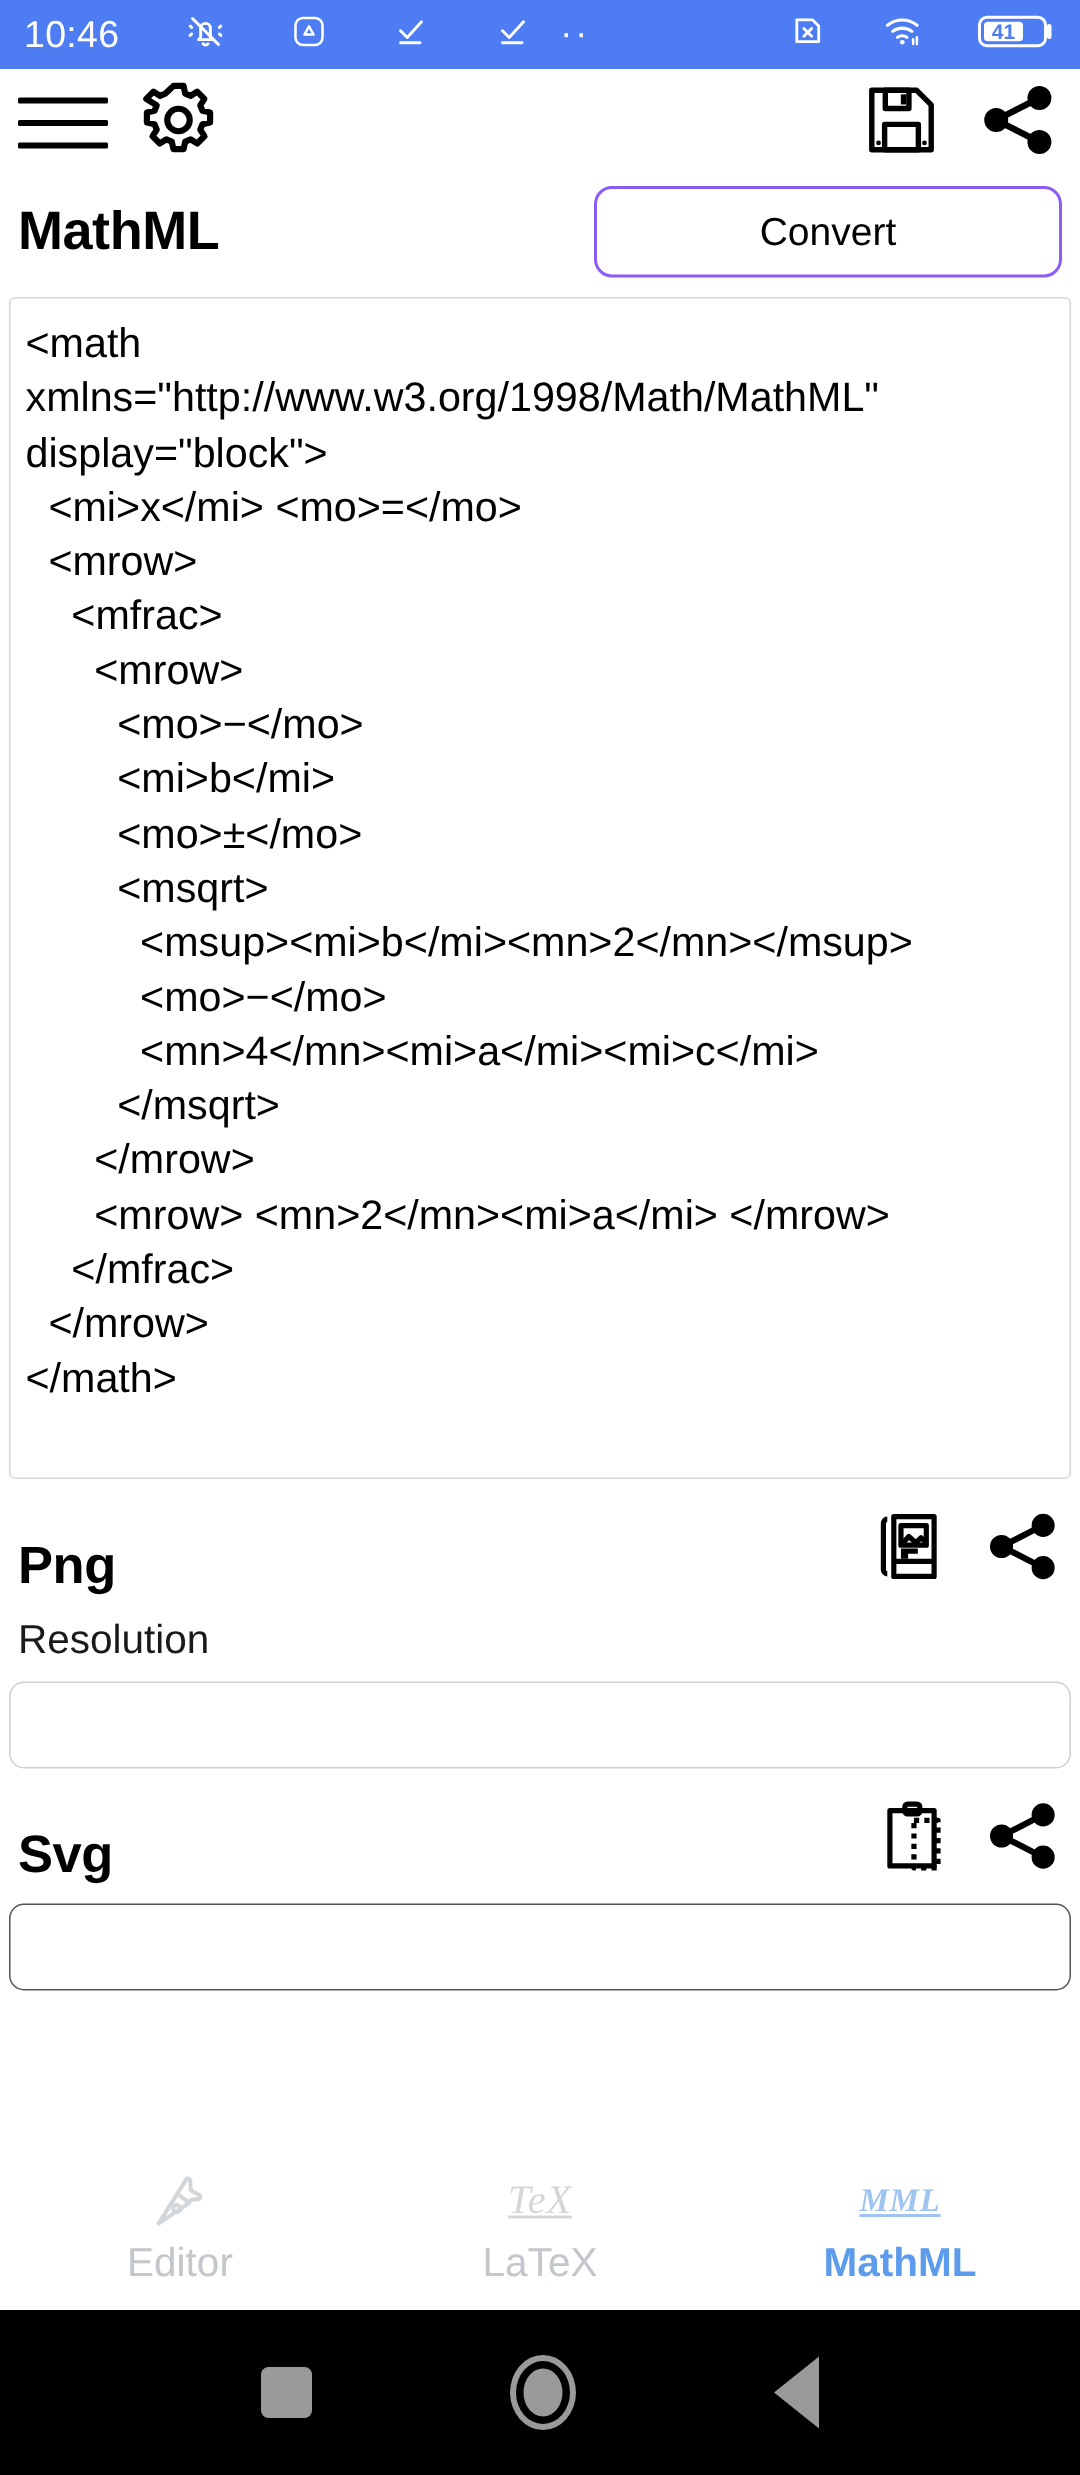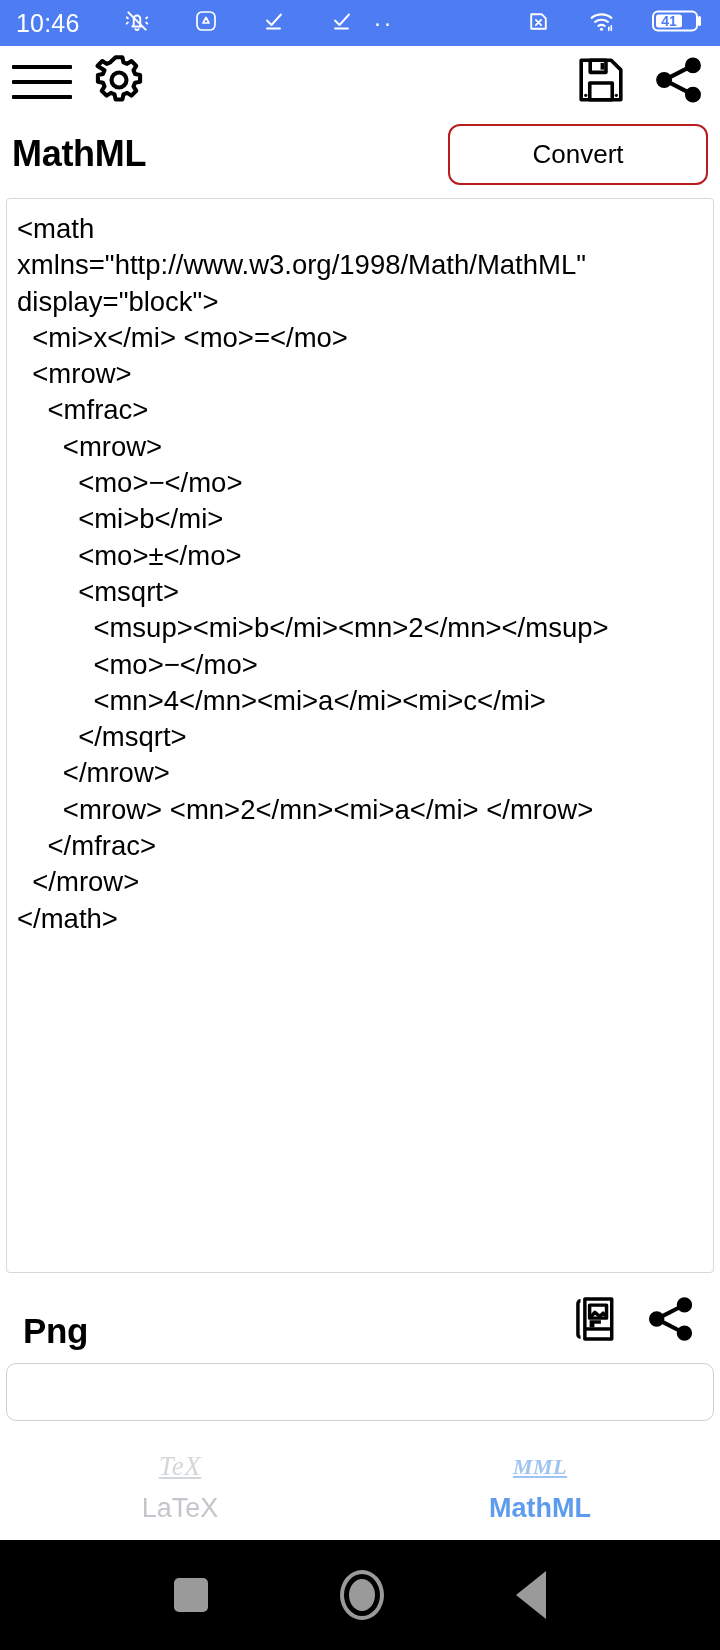--- a/index.html
+++ b/index.html
@@ -32,41 +32,41 @@
   .hamburger { width: 60px; height: 42px; display:flex; flex-direction:column; justify-content:space-between; padding: 4px 0;}
   .hamburger span { display:block; height: 4px; background:#000; border-radius:1px; }
 
   
   .titlerow {
     display: flex; align-items: center; padding: 0 12px;
     height: 68px; margin-top: 2px;
   }
   .page-title { font-size: 36px; font-weight: 700; color:#000; letter-spacing:-.3px; }
   .convert-btn {
-    margin-left: auto; border: 2px solid #b91c1c; border-radius: 12px;
+    margin-left: auto; border: 2px solid #8b5cf6; border-radius: 12px;
     background: #fff; color:#000; font-size: 26px;
-    padding: 13px 0; width: 260px; text-align:center;
+    padding: 13px 0; width: 312px; text-align:center;
     font-family: "Liberation Sans", sans-serif; cursor: pointer;
   }
 
   
   .code-box {
     margin: 10px 6px 0 6px; border: 1px solid #d8d8d8; border-radius: 4px;
-    height: 1075px; padding: 12px 10px 0 10px; background:#fff;
+    height: 788px; padding: 12px 10px 0 10px; background:#fff;
     overflow: hidden;
   }
   .code-text {
     font-family: "Liberation Sans", sans-serif;
     font-size: 27.5px; line-height: 36.3px; color:#000;
     white-space: pre-wrap; word-break: break-word;
   }
 
   
   .section-head {
-    display:flex; align-items:flex-end; padding: 0 23px; margin-top: 22px; height: 56px; text-align: right;
+    display:flex; align-items:flex-end; padding: 0 12px; margin-top: 22px; height: 56px; text-align: right;
   }
   .section-title { font-size: 35px; font-weight:700; color:#000; letter-spacing:-.3px; }
   .sh-icons { margin-left:auto; display:flex; align-items:center; gap: 22px; padding-bottom: 2px; }
 
   .field-label { font-size: 27px; color:#1a1a1a; padding: 0 12px; margin-top: 14px; display:block; }
   .field-box {
     margin: 12px 6px 0 6px; height: 58px; border:1px solid #cfcfcf; border-radius: 10px;
     background:#fff;
   }
   .field-box.dark { border-color:#555; }
@@ -255,31 +255,62 @@
         <svg width="52" height="52" viewBox="0 0 24 24" fill="none" stroke="#000" stroke-width="1.9">
           <circle cx="18.2" cy="5.5" r="2.6" fill="#000"></circle>
           <circle cx="5.4" cy="12" r="2.6" fill="#000"></circle>
           <circle cx="18.2" cy="18.5" r="2.6" fill="#000"></circle>
           <path d="M7.8 10.8 15.8 6.7M7.8 13.2l8 4.1"></path>
         </svg>
       </div>
     </div>
   </div>
 
+  <label class="field-label">Resolution</label>
   <div class="field-box">
     <input class="field-input" type="text" value="" style="">
   </div>
 
+  <div class="section-head">
+    <div class="section-title">Svg</div>
+    <div class="sh-icons">
+      <div>
+        <svg width="52" height="52" viewBox="0 0 24 24" fill="none" stroke="#000" stroke-width="1.6" stroke-linejoin="round">
+          <path d="M5.2 4.2h13.6v17H5.2z"></path>
+          <rect x="9.8" y="2.2" width="4.6" height="3" rx=".8"></rect>
+          <path d="M12.6 7.2h7.4v14.6h-7.4z" stroke-dasharray="1.6 1.6"></path>
+        </svg>
+      </div>
+      <div>
+        <svg width="52" height="52" viewBox="0 0 24 24" fill="none" stroke="#000" stroke-width="1.9">
+          <circle cx="18.2" cy="5.5" r="2.6" fill="#000"></circle>
+          <circle cx="5.4" cy="12" r="2.6" fill="#000"></circle>
+          <circle cx="18.2" cy="18.5" r="2.6" fill="#000"></circle>
+          <path d="M7.8 10.8 15.8 6.7M7.8 13.2l8 4.1"></path>
+        </svg>
+      </div>
+    </div>
+  </div>
 
   <div class="field-box dark">
     <input class="field-input" type="text" value="" style="">
   </div>
 
   <div class="tabbar">
 
+    <div class="tab inactive">
+      <div class="tab-glyph">
+        <svg width="44" height="44" viewBox="0 0 24 24" fill="none" stroke="#d4d7da" stroke-width="1.5" stroke-linejoin="round">
+          <path d="M4.2 20.4 11 9.6l4.4 3.2-11.2 7.6z"></path>
+          <path d="M11 9.6 14.2 4.4c.5-.8 1.5-.3 1.5.5l.2 3.4 3 1.6c.8.4.6 1.5-.3 1.6l-3.2.3"></path>
+          <circle cx="10.8" cy="14.9" r="1.3"></circle>
+        </svg>
+      </div>
+      <div class="tab-label">Editor</div>
+    </div>
 
     <div class="tab inactive">
       <div class="tab-glyph">
         <span class="tex-glyph">TeX</span>
       </div>
       <div class="tab-label">LaTeX</div>
     </div>
 
     <div class="tab active">
       <div class="tab-glyph">

